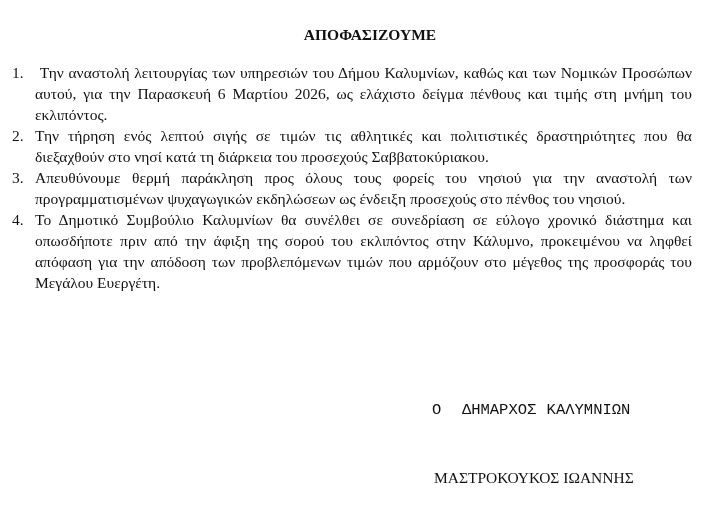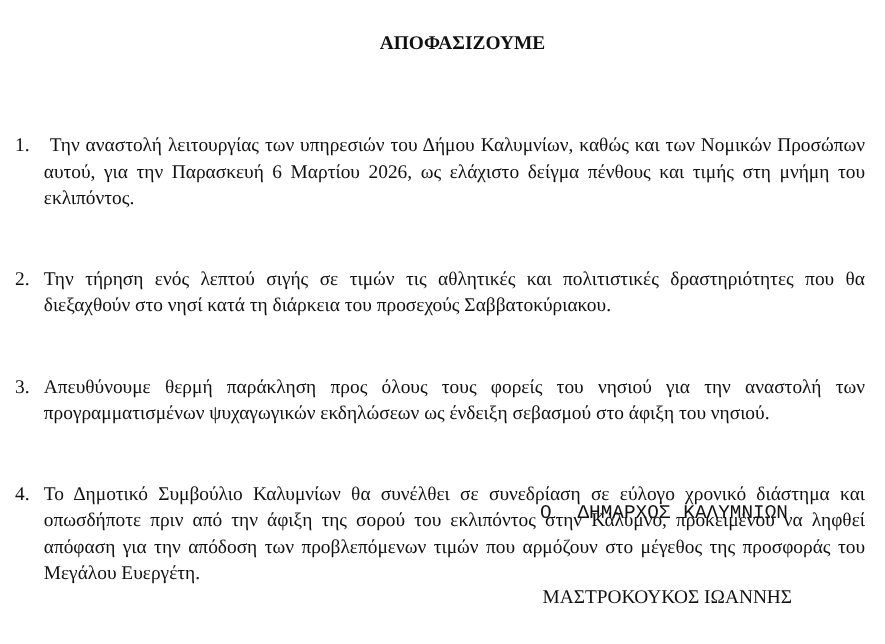--- a/index.html
+++ b/index.html
@@ -13,21 +13,21 @@
       position: absolute; left: 0; width: 708px; top: 26px;
       text-align: center; font-weight: bold; font-size: 15.5px;
       padding-left: 16px;
     }
     .list {
       position: absolute; left: 12px; top: 62px; width: 680px;
       margin: 0; padding: 0; list-style: none;
     }
     .item { position: relative; padding-left: 23px; line-height: 21px; }
     .num { position: absolute; left: 0; top: 0; }
-    .txt { display: block; text-align: justify; margin-top: 44px; }
+    .txt { display: block; text-align: justify; }
     .sig-title {
       position: absolute; top: 401px; left: 432px; font-size: 15.5px;
       word-spacing: 1px;
     }
     .sig-name {
       position: absolute; top: 469px; left: 434px; font-size: 15.5px;
     }
   </style>
 </head>
 <body>
@@ -39,21 +39,21 @@
     <li class="item">
       <span class="num">1.</span>
       <span class="txt" style="white-space: pre-wrap;"> Την αναστολή λειτουργίας των υπηρεσιών του Δήμου Καλυμνίων, καθώς και των Νομικών Προσώπων αυτού, για την Παρασκευή 6 Μαρτίου 2026, ως ελάχιστο δείγμα πένθους και τιμής στη μνήμη του εκλιπόντος.</span>
     </li>
     <li class="item">
       <span class="num">2.</span>
       <span class="txt">Την τήρηση ενός λεπτού σιγής σε τιμών τις αθλητικές και πολιτιστικές δραστηριότητες που θα διεξαχθούν στο νησί κατά τη διάρκεια του προσεχούς Σαββατοκύριακου.</span>
     </li>
     <li class="item">
       <span class="num">3.</span>
-      <span class="txt">Απευθύνουμε θερμή παράκληση προς όλους τους φορείς του νησιού για την αναστολή των προγραμματισμένων ψυχαγωγικών εκδηλώσεων ως ένδειξη σεβασμού στο άφιξη του νησιού.</span>
+      <span class="txt">Απευθύνουμε θερμή παράκληση προς όλους τους φορείς του νησιού για την αναστολή των προγραμματισμένων ψυχαγωγικών εκδηλώσεων ως ένδειξη προσεχούς στο πένθος του νησιού.</span>
     </li>
     <li class="item">
       <span class="num">4.</span>
       <span class="txt">Το Δημοτικό Συμβούλιο Καλυμνίων θα συνέλθει σε συνεδρίαση σε εύλογο χρονικό διάστημα και οπωσδήποτε πριν από την άφιξη της σορού του εκλιπόντος στην Κάλυμνο, προκειμένου να ληφθεί απόφαση για την απόδοση των προβλεπόμενων τιμών που αρμόζουν στο μέγεθος της προσφοράς του Μεγάλου Ευεργέτη.</span>
     </li>
   </ol>
 
   <div class="sig-title" style="white-space: pre; font-family: Liberation Mono, monospace;">Ο  ΔΗΜΑΡΧΟΣ ΚΑΛΥΜΝΙΩΝ</div>
   <div class="sig-name">ΜΑΣΤΡΟΚΟΥΚΟΣ ΙΩΑΝΝΗΣ</div>
 </div>

